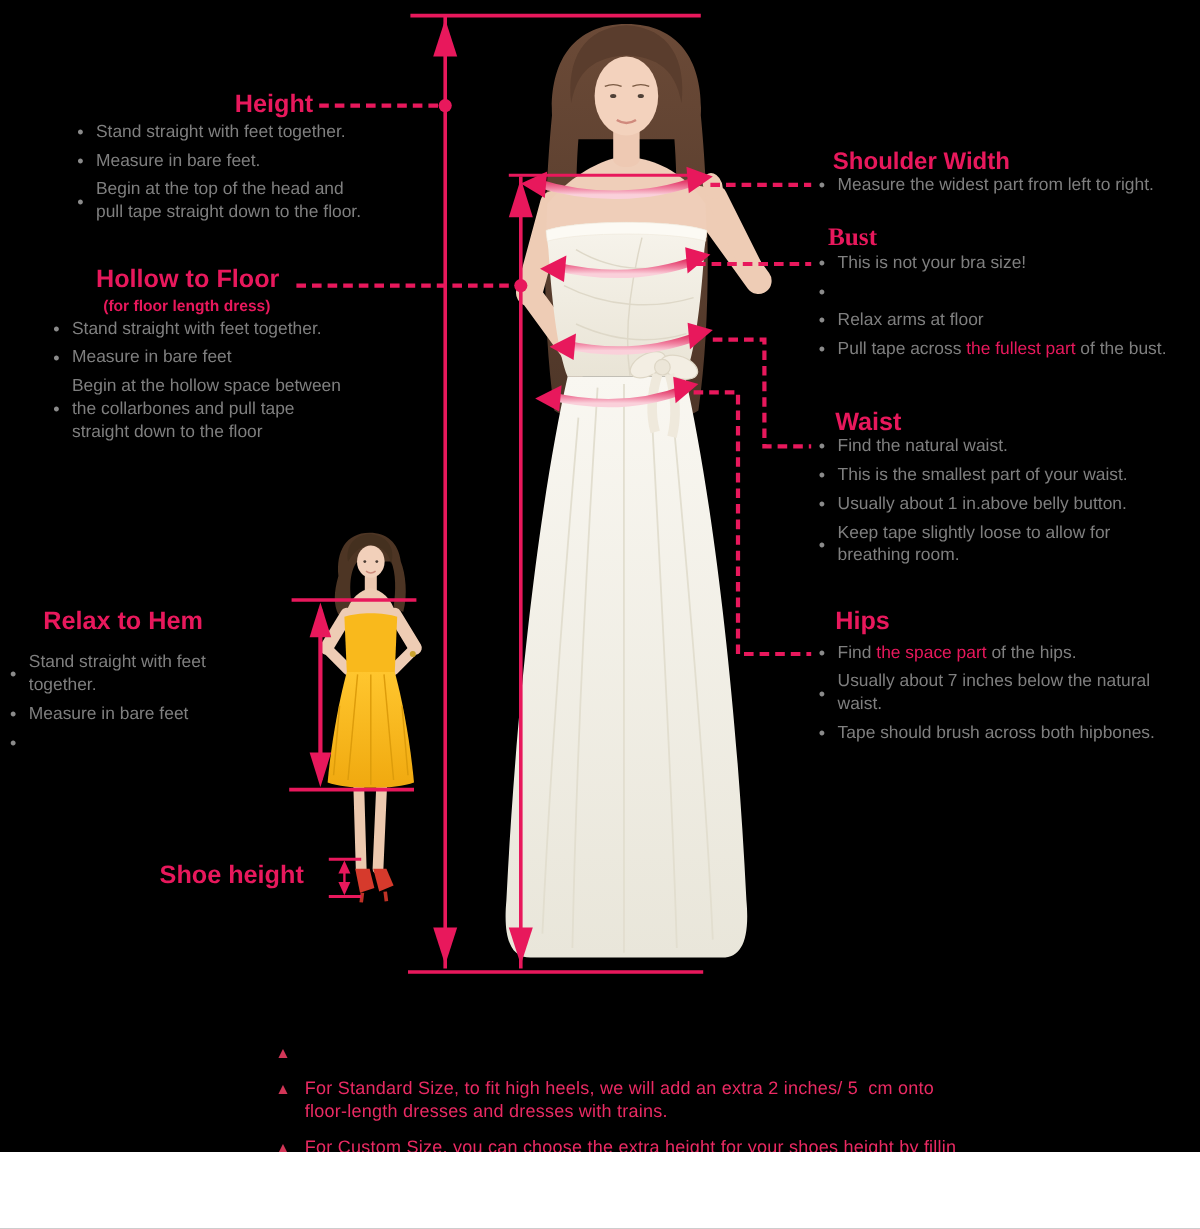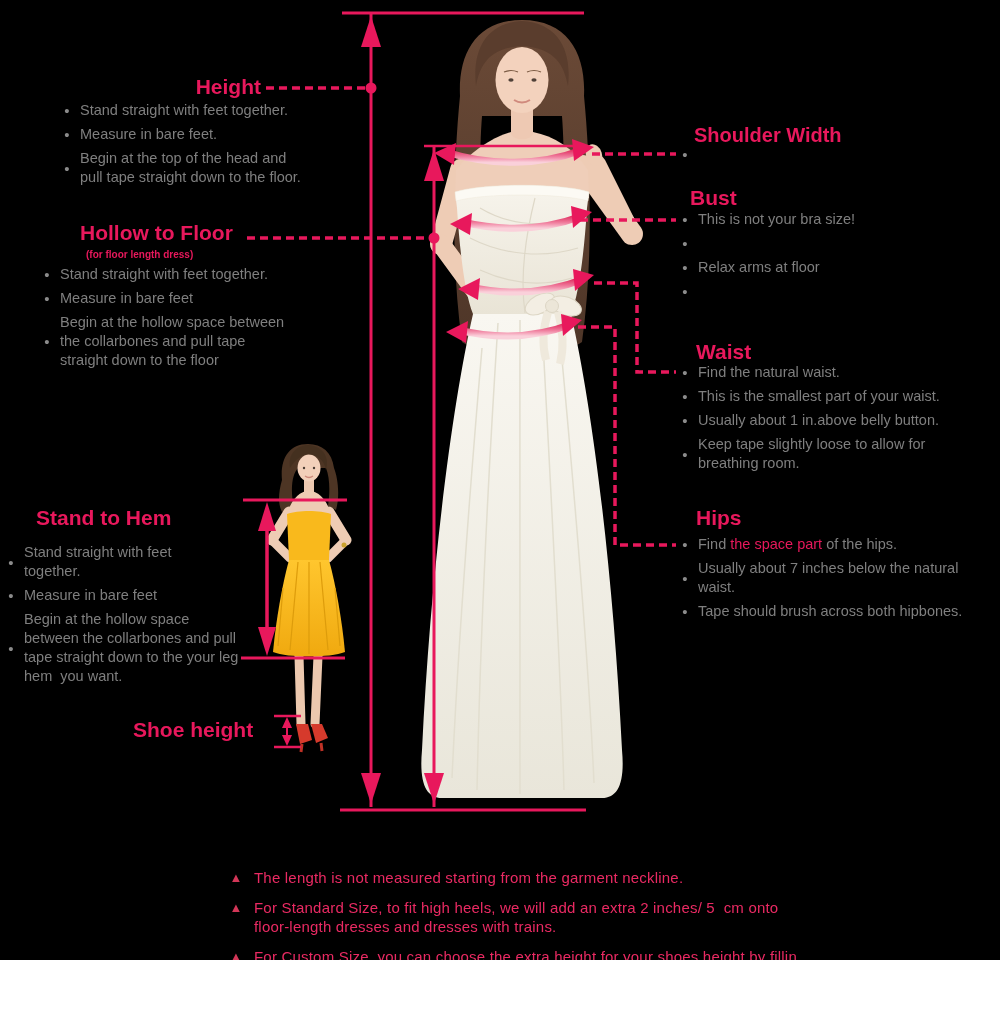--- a/index.html
+++ b/index.html
@@ -8,21 +8,21 @@
     --note:#ea2a63;
     --tri:#d23657;
   }
   html,body{margin:0;padding:0;background:#fff;}
   body{font-family:"Liberation Sans","DejaVu Sans",sans-serif;}
   #stage{position:relative;width:1000px;height:960px;background:#000000;overflow:hidden;}
   .abs{position:absolute;}
   .title{position:absolute;color:var(--accent);font-weight:bold;font-size:21px;line-height:25px;white-space:nowrap;}
   .title-sm{font-size:20px;}
   .title-right{text-align:right;}
-  .subtitle{position:absolute;color:var(--accent);font-weight:bold;font-size:10px;line-height:17px;white-space:nowrap;}
+  .subtitle{position:absolute;color:var(--accent);font-weight:bold;font-size:13px;line-height:17px;white-space:nowrap;}
   .bullets{position:absolute;}
   .bullet-item{display:flex;gap:8px;margin-bottom:5px;align-items:center;color:var(--body);font-size:14.5px;line-height:19px;}
   .bullet-item .dot{color:#8b8b8b;flex:0 0 10px;font-size:15px;text-align:center;}
   .btext{white-space:pre-wrap;}
   .hl{color:var(--accent);}
   #notes{position:absolute;left:228px;top:868px;width:750px;}
   .note{display:flex;gap:10px;margin-bottom:11px;color:var(--note);font-size:15px;line-height:19px;letter-spacing:0.2px;}
   .note .tri{color:var(--tri);font-size:13px;line-height:19px;flex:0 0 16px;text-align:center;}
   .note .nlines{white-space:pre-wrap;}
   svg{display:block;}
@@ -258,64 +258,62 @@
         <span class="btext"><span>Measure in bare feet</span></span>
       </div>
       <div class="bullet-item">
         <span class="dot">•</span>
         <span class="btext"><span>Begin at the hollow space between
 the collarbones and pull tape
 straight down to the floor</span></span>
       </div>
     </div>
 
-  <div class="title" style="left:36px;top:505px;">Stand to Hem</div>
+  <div class="title" style="left:36px;top:505px;">Relax to Hem</div>
   <div class="bullets" style="left:6px;top:543px;width:250px;">
       <div class="bullet-item">
         <span class="dot">•</span>
         <span class="btext"><span>Stand straight with feet
 together.</span></span>
       </div>
       <div class="bullet-item">
         <span class="dot">•</span>
         <span class="btext"><span>Measure in bare feet</span></span>
       </div>
       <div class="bullet-item">
         <span class="dot">•</span>
-        <span class="btext"><span>Begin at the hollow space
-between the collarbones and pull
-tape straight down to the your leg
-hem  you want.</span></span>
       </div>
     </div>
 
   <div class="title" style="left:133px;top:717px;text-align:center;">Shoe height</div>
 
   <div class="title title-sm" style="left:694px;top:123px;">Shoulder Width</div>
   <div class="bullets" style="left:680px;top:145px;width:318px;">
       <div class="bullet-item">
         <span class="dot">•</span>
-      </div>
-    </div>
-
-  <div class="title" style="left:690px;top:185px;">Bust</div>
+        <span class="btext"><span>Measure the widest part from left to right.</span></span>
+      </div>
+    </div>
+
+  <div class="title" style="left:690px;top:185px;font-family:Liberation Serif, serif;">Bust</div>
   <div class="bullets" style="left:680px;top:210px;width:318px;">
       <div class="bullet-item">
         <span class="dot">•</span>
         <span class="btext"><span>This is not your bra size!</span></span>
       </div>
       <div class="bullet-item">
         <span class="dot">•</span>
       </div>
       <div class="bullet-item">
         <span class="dot">•</span>
         <span class="btext"><span>Relax arms at floor</span></span>
       </div>
       <div class="bullet-item">
         <span class="dot">•</span>
+        <span class="btext"><span>Pull tape across </span><span class="hl">the fullest part</span><span> of the bust.</span></span>
       </div>
     </div>
 
   <div class="title" style="left:696px;top:339px;">Waist</div>
   <div class="bullets" style="left:680px;top:363px;width:318px;">
       <div class="bullet-item">
         <span class="dot">•</span>
         <span class="btext"><span>Find the natural waist.</span></span>
       </div>
       <div class="bullet-item">
@@ -346,21 +344,20 @@
       </div>
       <div class="bullet-item">
         <span class="dot">•</span>
         <span class="btext"><span>Tape should brush across both hipbones.</span></span>
       </div>
     </div>
 
   <div id="notes">
       <div class="note">
         <span class="tri">▲</span>
-        <span class="nlines">The length is not measured starting from the garment neckline.</span>
       </div>
       <div class="note">
         <span class="tri">▲</span>
         <span class="nlines">For Standard Size, to fit high heels, we will add an extra 2 inches/ 5  cm onto
 floor-length dresses and dresses with trains.</span>
       </div>
       <div class="note">
         <span class="tri">▲</span>
         <span class="nlines">For Custom Size, you can choose the extra height for your shoes height by fillin
 in at the Custom Size Box for Shoes Height.Make sure the size you measured is

